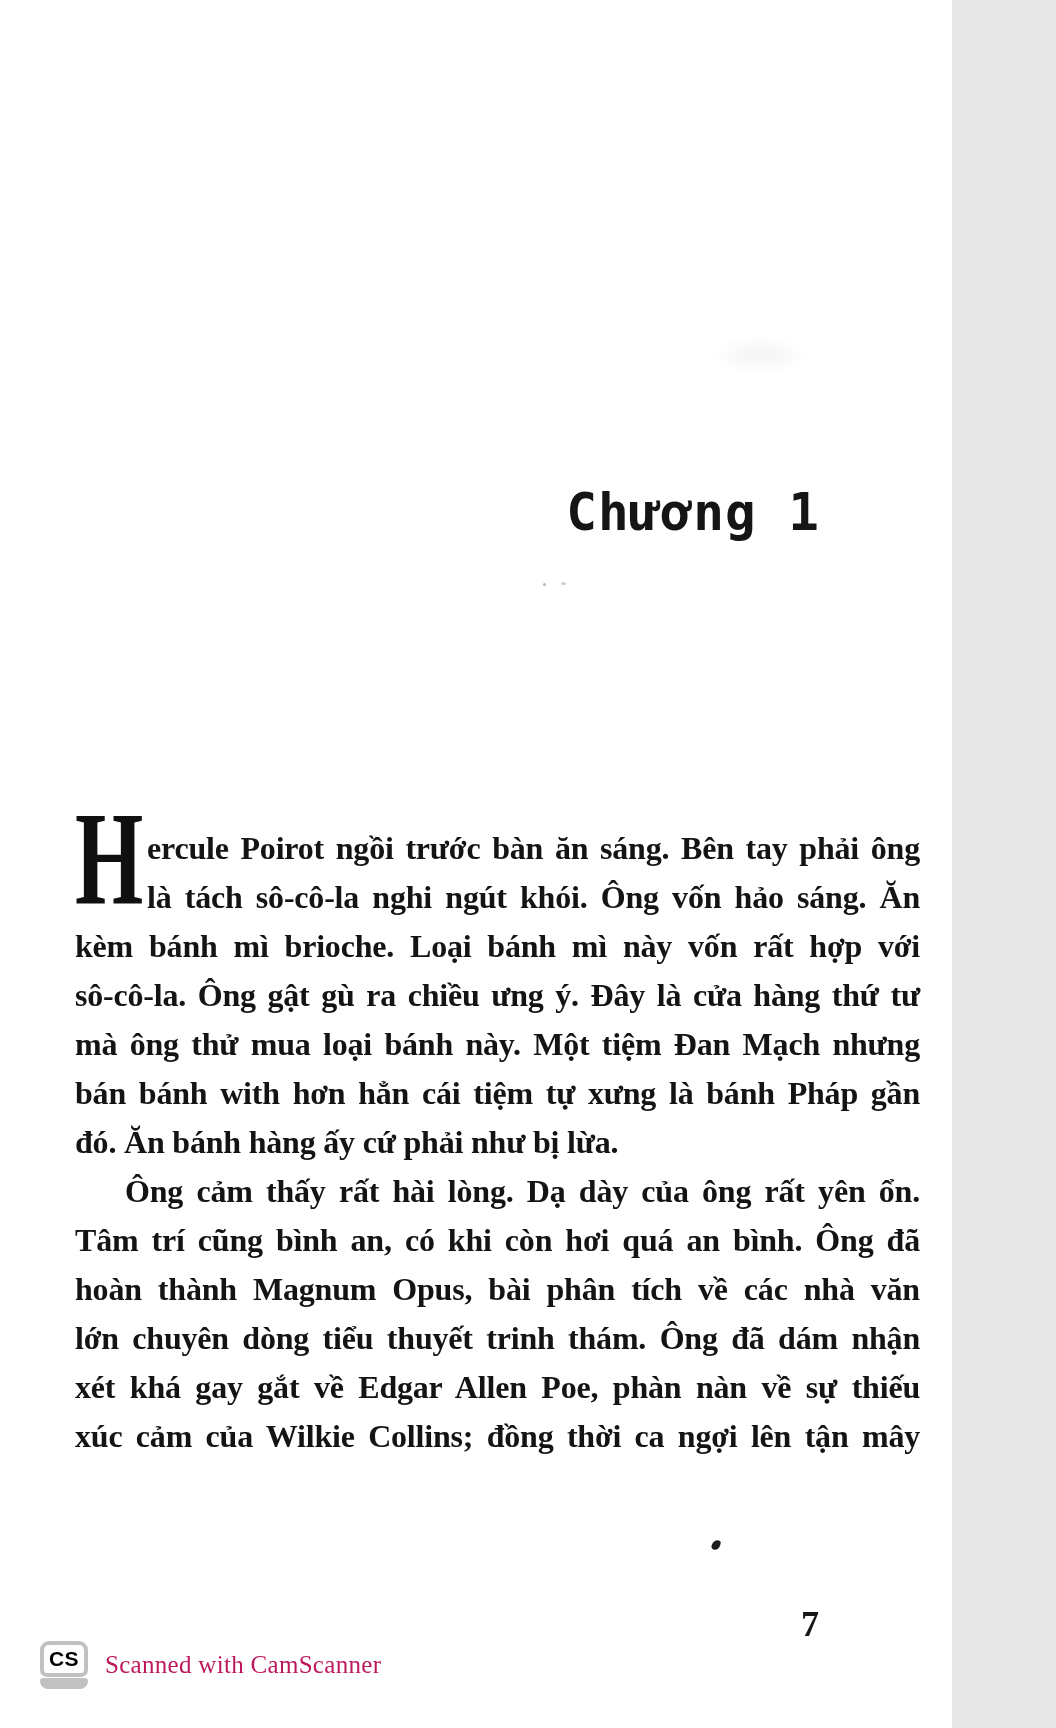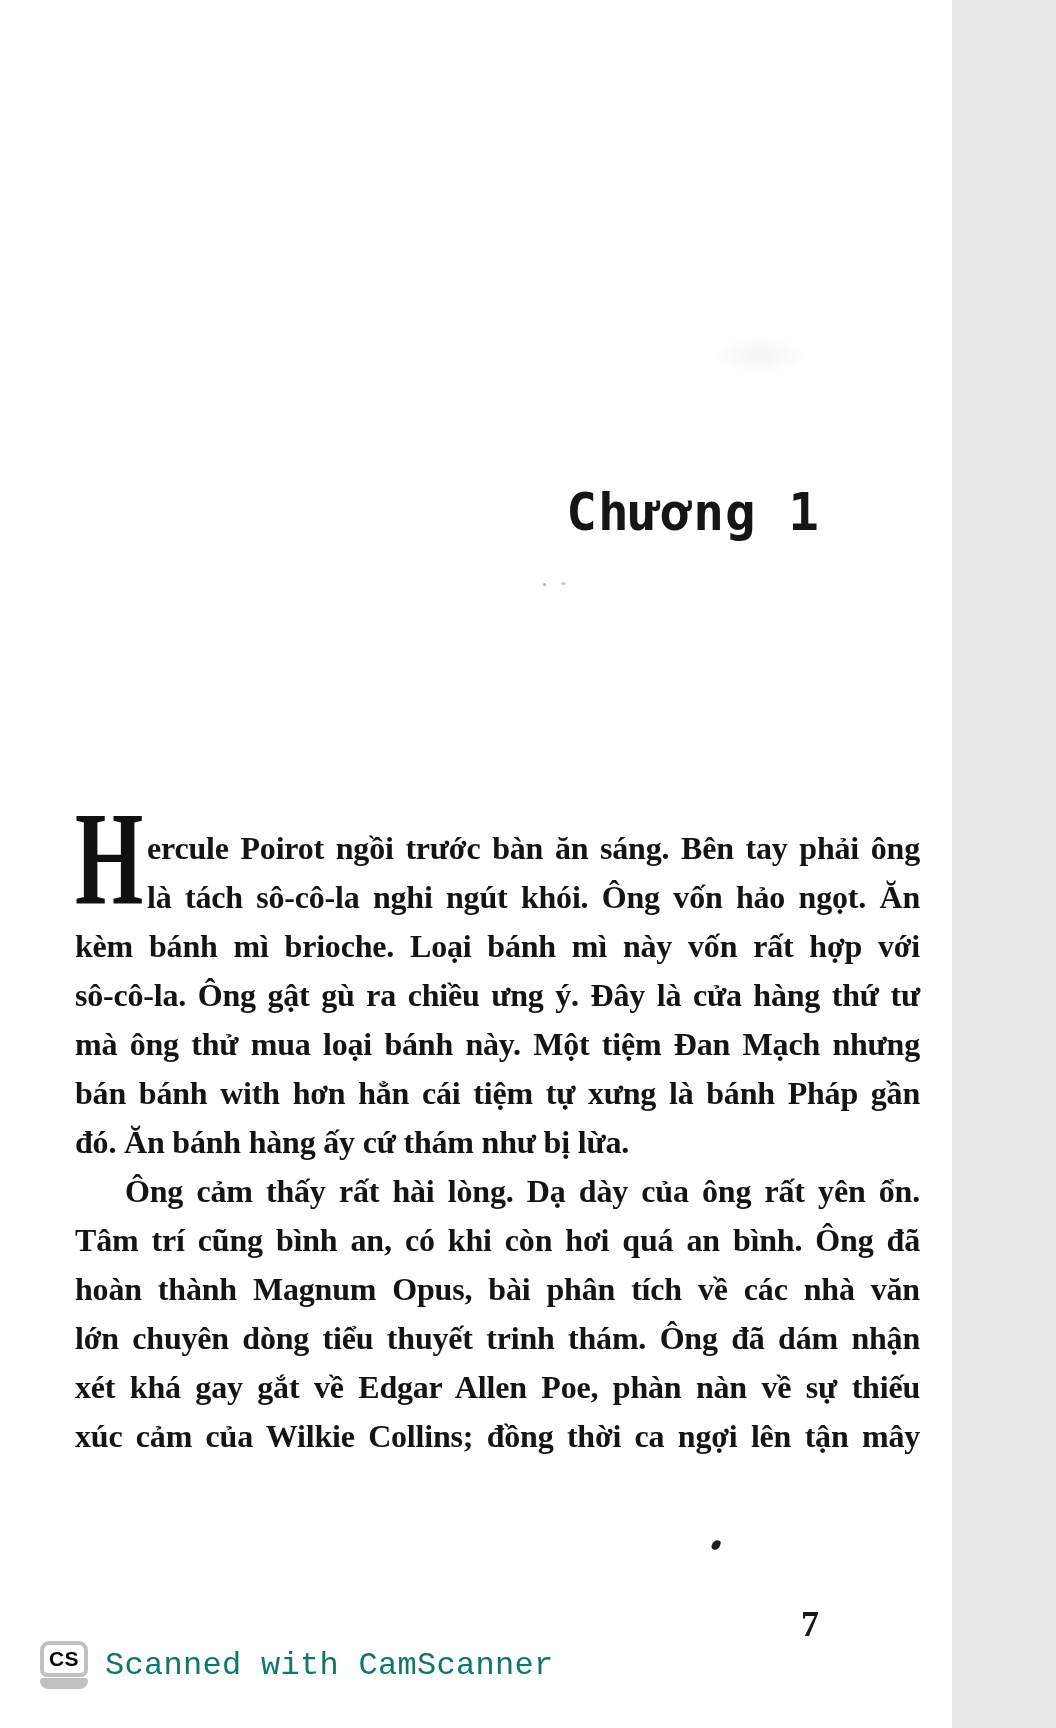--- a/index.html
+++ b/index.html
@@ -98,23 +98,23 @@
     color: #000000;
     letter-spacing: 0.5px;
   }
   .cs-bar {
     height: 11px;
     margin-top: 1px;
     background: #c1c1c1;
     border-radius: 3px 3px 8px 8px;
   }
   .watermark-label {
-    font-family: Liberation Mono, monospace;
-    font-size: 32px;
-    color: #0f766e;
+    font-family: Liberation Serif, serif;
+    font-size: 25px;
+    color: #be185d;
     letter-spacing: 0.3px;
     white-space: nowrap;
   }
 
   
   .speck { position: absolute; border-radius: 50%; }
   .speck-a { left: 543px; top: 583px; width: 3px; height: 3px; background: #b3b3b3; }
   .speck-b { left: 561px; top: 582px; width: 5px; height: 3px; background: #cfcfcf; }
   .tick {
     position: absolute;
@@ -145,26 +145,26 @@
   <div class="speck speck-b"></div>
 
   <div class="chapter-heading">Chương 1</div>
 
   <div class="text-block">
 
     <span class="drop-cap">H</span>
 
     <div>
       <div class="line dc">ercule Poirot ngồi trước bàn ăn sáng. Bên tay phải ông</div>
-      <div class="line dc">là tách sô-cô-la nghi ngút khói. Ông vốn hảo ngọt. Ăn</div>
+      <div class="line dc">là tách sô-cô-la nghi ngút khói. Ông vốn hảo sáng. Ăn</div>
       <div class="line">kèm bánh mì brioche. Loại bánh mì này vốn rất hợp với</div>
       <div class="line">sô-cô-la. Ông gật gù ra chiều ưng ý. Đây là cửa hàng thứ tư</div>
       <div class="line">mà ông thử mua loại bánh này. Một tiệm Đan Mạch nhưng</div>
       <div class="line">bán bánh with hơn hẳn cái tiệm tự xưng là bánh Pháp gần</div>
-      <div class="line end">đó. Ăn bánh hàng ấy cứ thám như bị lừa.</div>
+      <div class="line end">đó. Ăn bánh hàng ấy cứ phải như bị lừa.</div>
     </div>
 
     <div>
       <div class="line p-indent">Ông cảm thấy rất hài lòng. Dạ dày của ông rất yên ổn.</div>
       <div class="line">Tâm trí cũng bình an, có khi còn hơi quá an bình. Ông đã</div>
       <div class="line"><span>hoàn thành </span><span class="italic">Magnum Opus</span><span>, bài phân tích về các nhà văn</span></div>
       <div class="line">lớn chuyên dòng tiểu thuyết trinh thám. Ông đã dám nhận</div>
       <div class="line">xét khá gay gắt về Edgar Allen Poe, phàn nàn về sự thiếu</div>
       <div class="line">xúc cảm của Wilkie Collins; đồng thời ca ngợi lên tận mây</div>
     </div>

